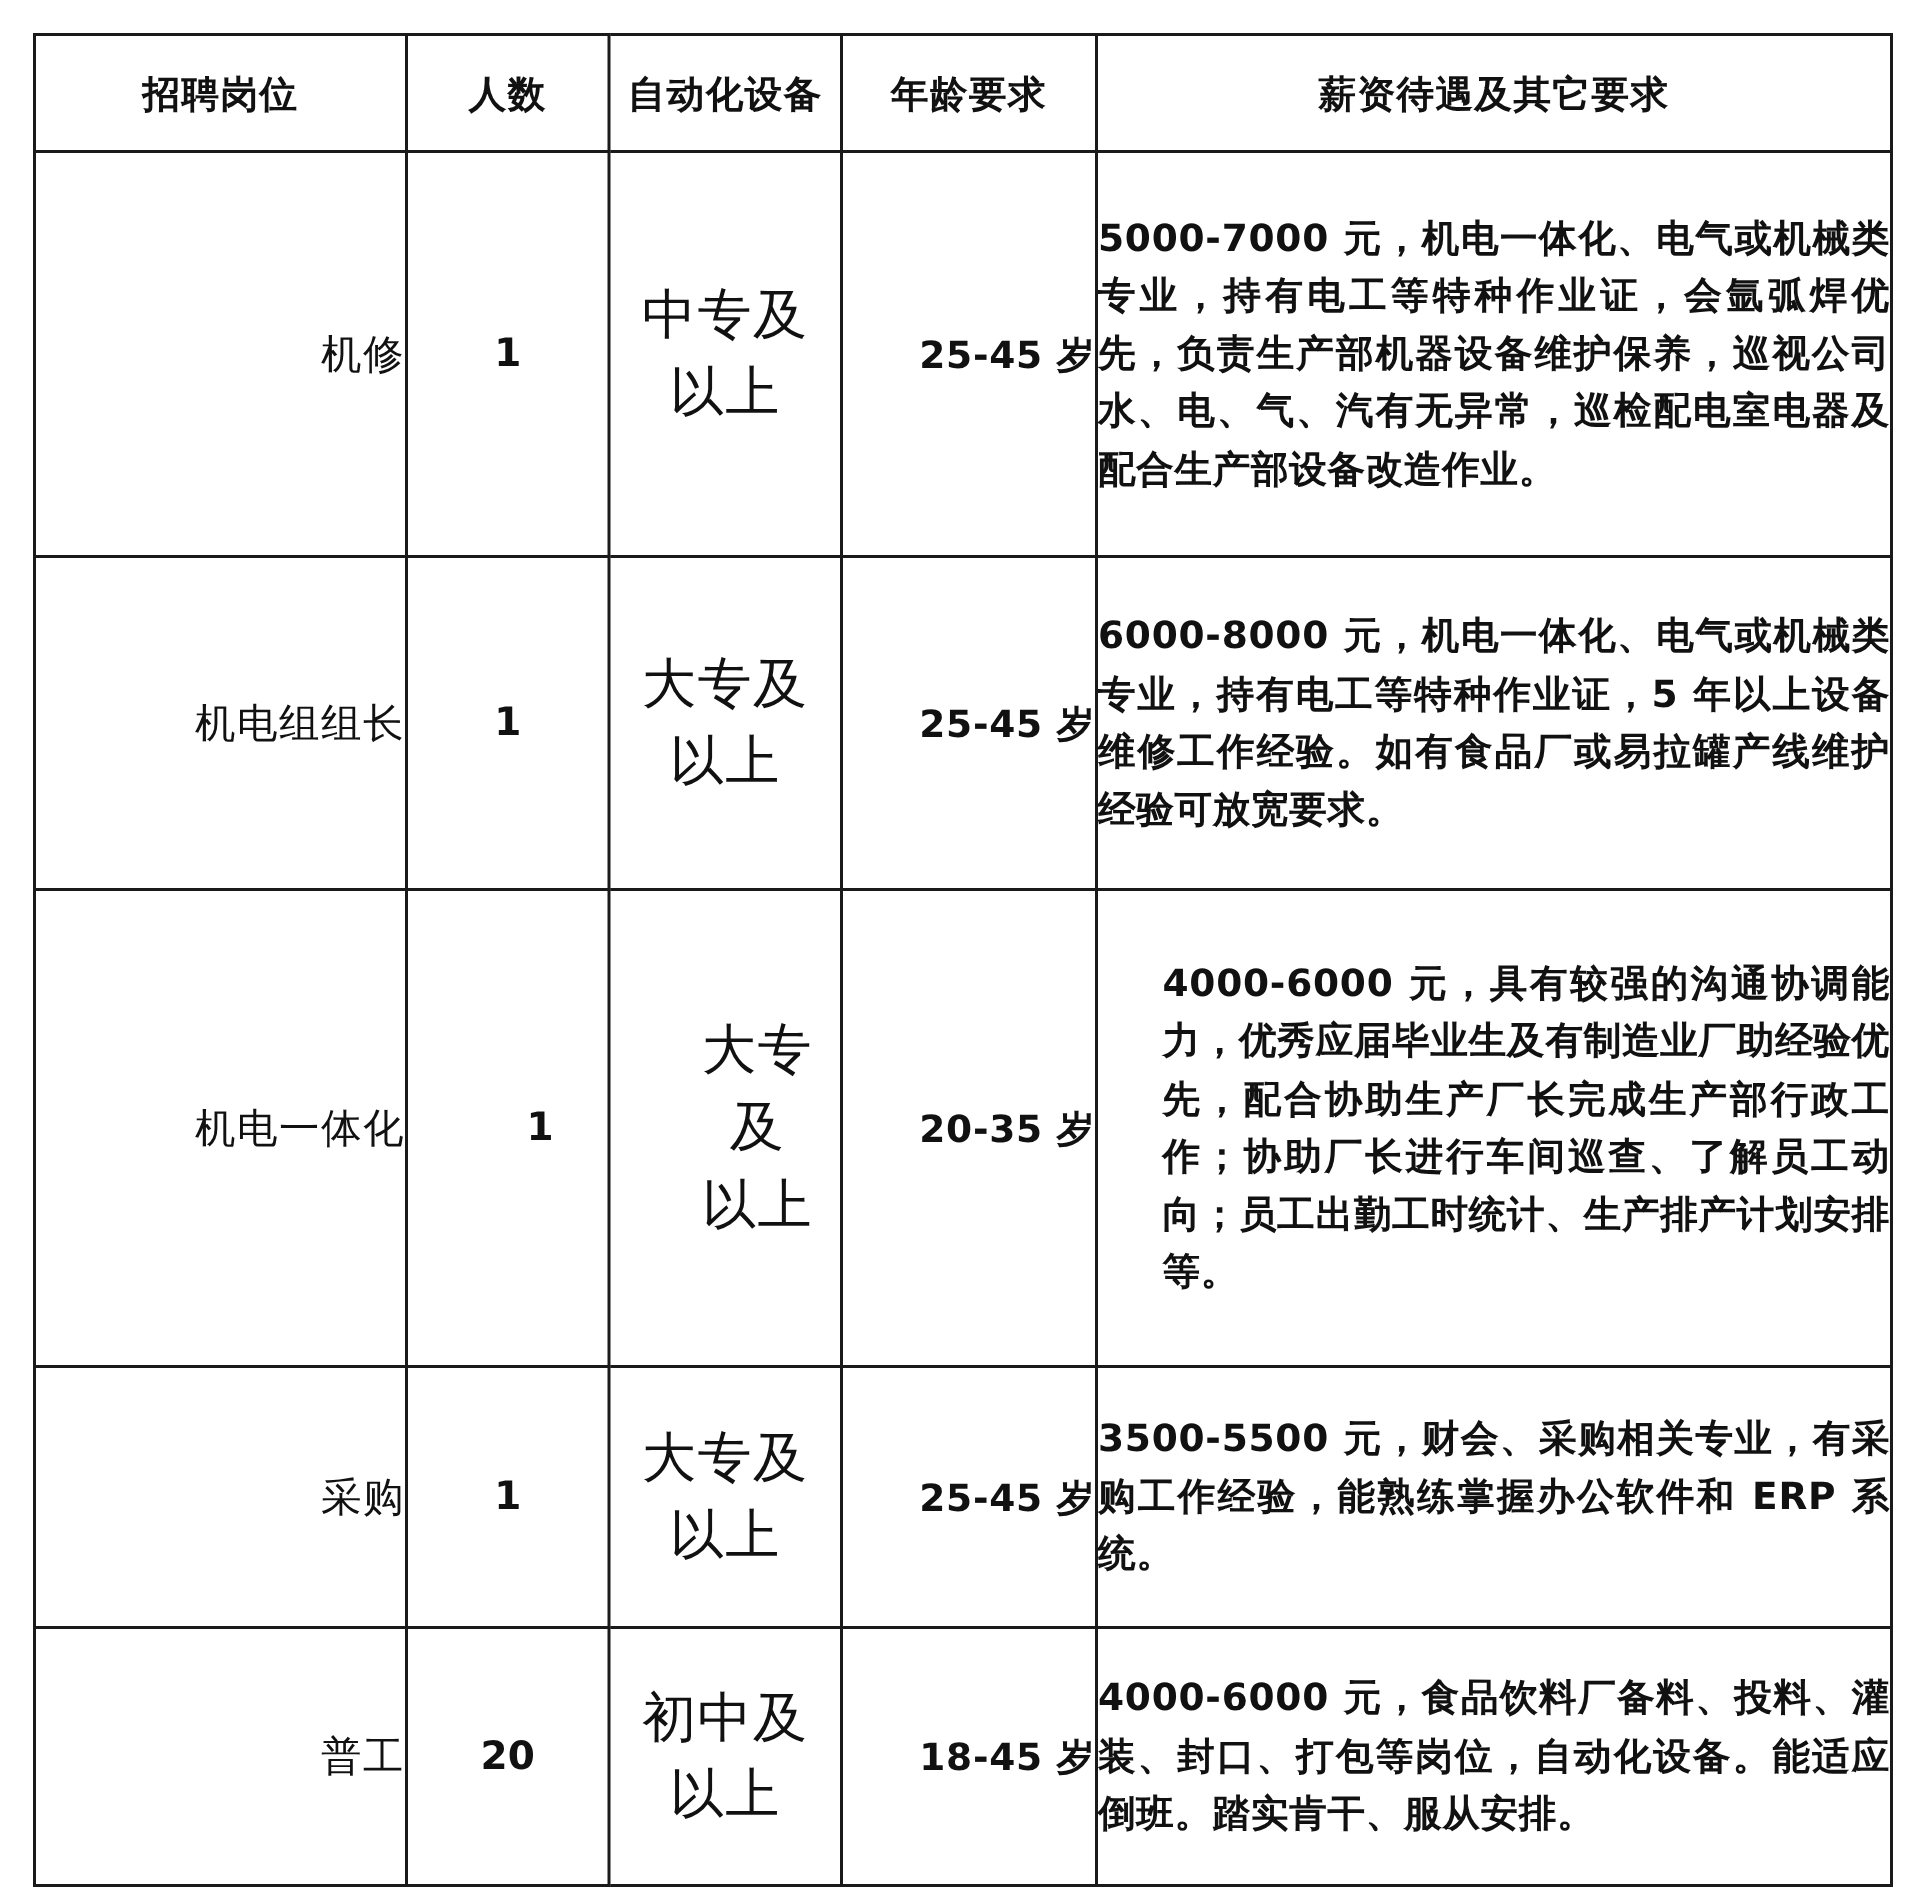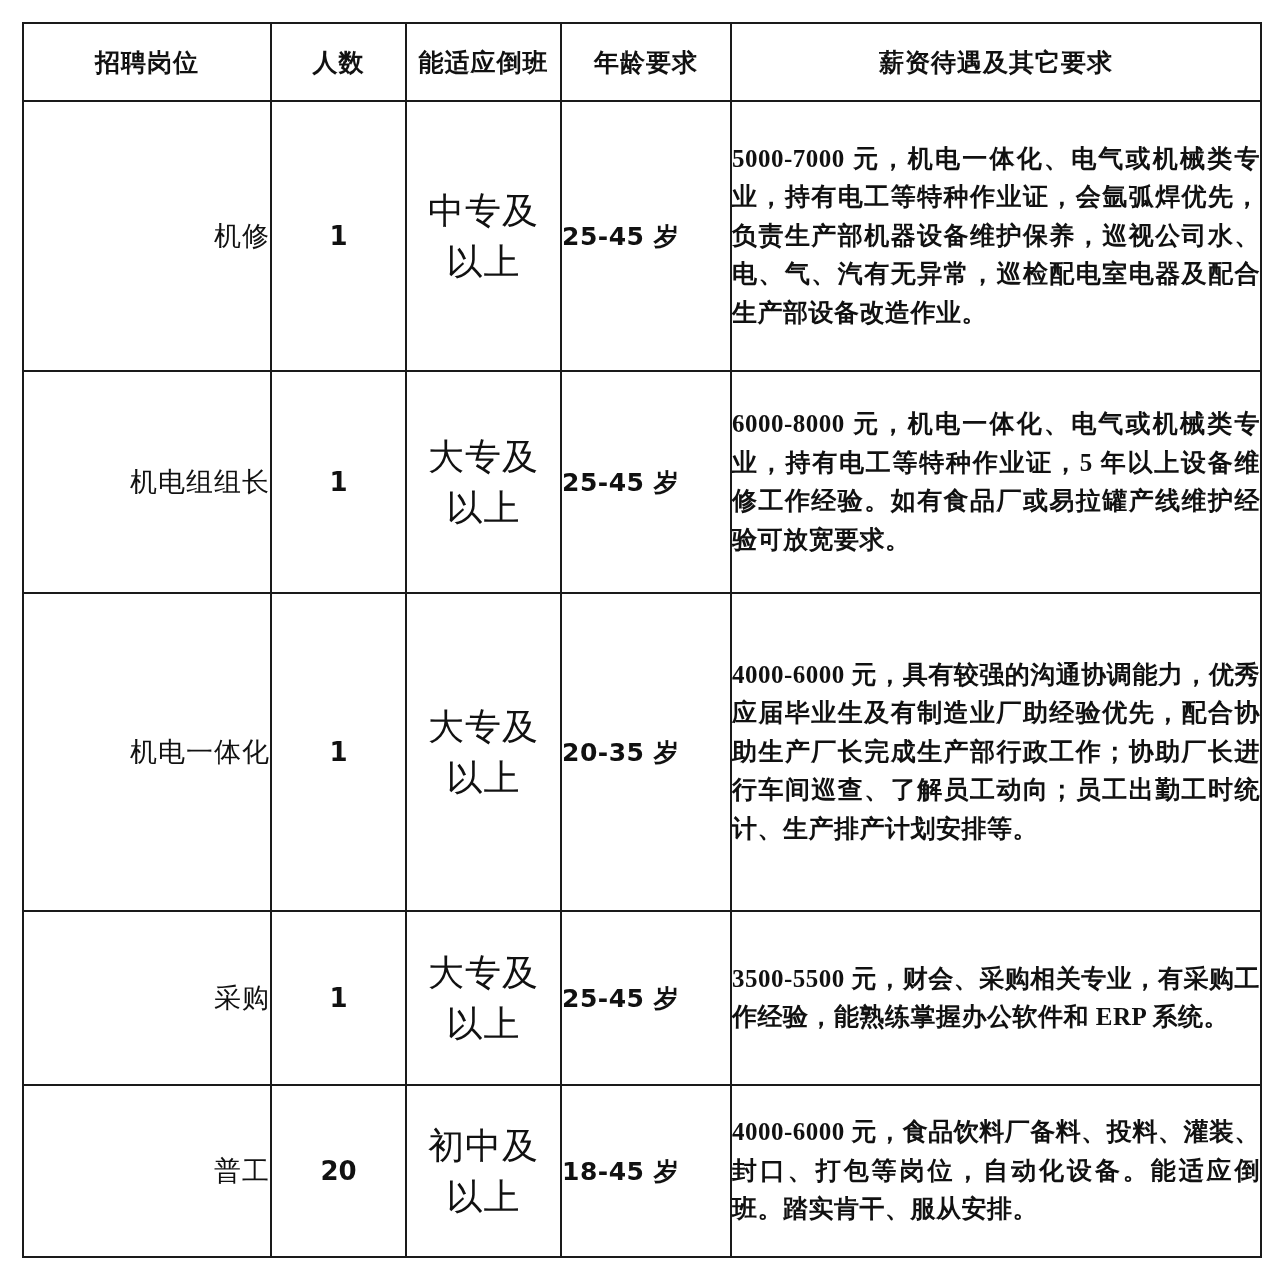--- a/index.html
+++ b/index.html
@@ -56,60 +56,59 @@
     font-weight: bold;
   }
   td.cell-edu {
     text-align: center;
     font-size: 36px;
     line-height: 1.42;
     letter-spacing: 1px;
   }
   td.cell-edu .edu-line2 { display: block; }
   td.cell-age {
-    text-align: left;
+    text-align: right;
     font-size: 25px;
     font-weight: bold;
     letter-spacing: 0.5px;
   }
   td.cell-salary {
     font-size: 25px;
     line-height: 1.54;
     font-weight: bold;
     text-align: justify;
     text-align-last: left;
     padding: 14px 14px 14px 16px;
     letter-spacing: 0.5px;
-    font-family: Liberation Serif, serif;
   }
 
   
   tr.row-0 td { height: 268px; }
   tr.row-1 td { height: 220px; }
-  tr.row-2 td { height: 316px; }
+  tr.row-2 td { height: 316px; padding-left: 43px; }
   tr.row-3 td { height: 172px; }
   tr.row-4 td { height: 170px; }
 </style>
 </head>
 <body>
 
 <div class="sheet">
   <table class="recruit">
     <colgroup>
       <col class="c-position">
       <col class="c-count">
       <col class="c-edu">
       <col class="c-age">
       <col class="c-salary">
     </colgroup>
     <thead>
       <tr>
         <th>招聘岗位</th>
         <th>人数</th>
-        <th>能适应倒班</th>
+        <th>自动化设备</th>
         <th>年龄要求</th>
         <th>薪资待遇及其它要求</th>
       </tr>
     </thead>
     <tbody>
       <tr class="row-0">
         <td class="cell-position">机修</td>
         <td class="cell-count">1</td>
         <td class="cell-edu">
           <span>中专及</span>

